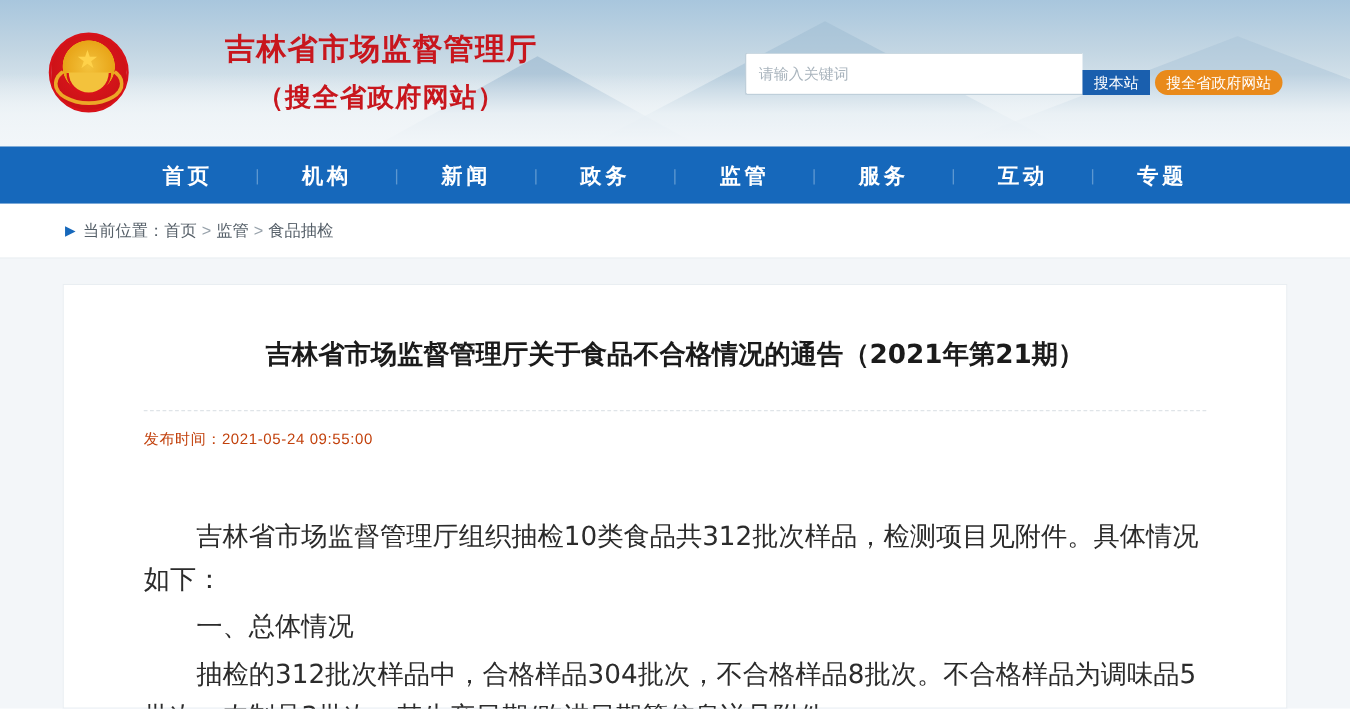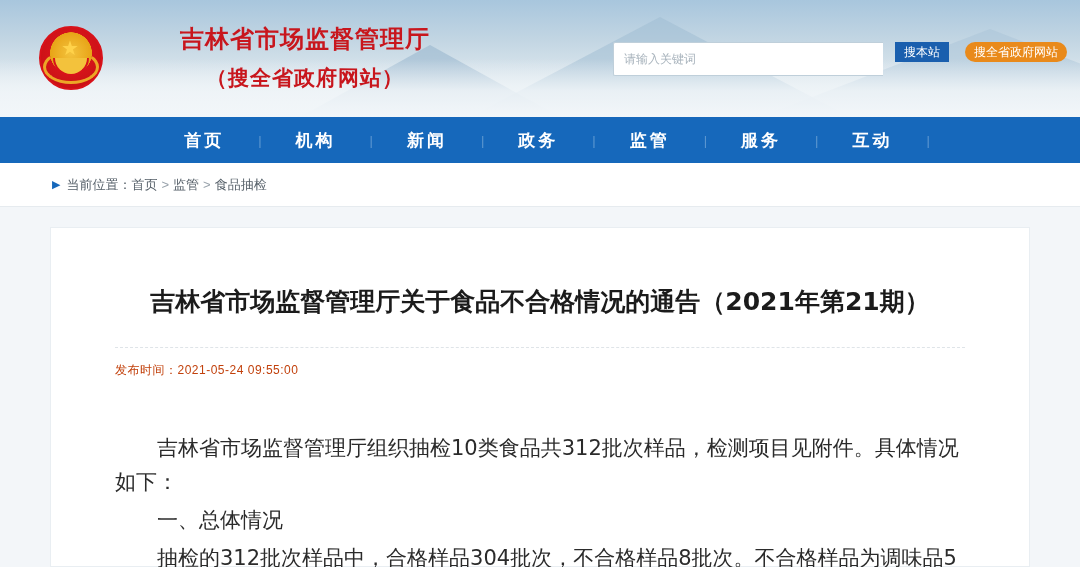--- a/index.html
+++ b/index.html
@@ -116,26 +116,25 @@
     font-family: "DejaVu Sans", sans-serif;
     font-size: 21px;
     font-weight: bold;
     color: #c8161d;
     letter-spacing: 1px;
     white-space: nowrap;
   }
 
   .search-wrap {
     position: absolute;
-    left: 613px;
+    left: 596px;
     top: 42px;
     display: flex;
-    align-items: flex-start;
+    align-items: flex-end;
     height: 34px;
-    gap: 12px;
   }
   .search-input {
     width: 270px;
     height: 34px;
     border: 1px solid #bfcfda;
     border-right: none;
     background: #ffffff;
     padding: 0 10px;
     font-size: 12px;
     color: #333;
@@ -216,26 +215,25 @@
     margin: 0 auto;
     width: 980px;
     background: #ffffff;
     border: 1px solid #e9eef2;
     padding: 36px 64px 20px 64px;
     height: 340px;
   }
   .article-title {
     font-family: "DejaVu Sans", sans-serif;
     text-align: center;
-    font-size: 25px;
+    font-size: 21px;
     font-weight: bold;
     color: #1b1b1b;
     line-height: 38px;
     letter-spacing: 0px;
-    margin-top: 19px;
   }
   .title-rule {
     margin: 26px 0 0 0;
     border-top: 1px dashed #dfe4e8;
   }
   .pub-time {
     text-align: left;
     font-size: 12px;
     color: #c2410c;
     margin-top: 14px;
@@ -287,20 +285,21 @@
   <div class="nav-item">新闻</div>
   <span class="nav-sep">|</span>
   <div class="nav-item">政务</div>
   <span class="nav-sep">|</span>
   <div class="nav-item">监管</div>
   <span class="nav-sep">|</span>
   <div class="nav-item">服务</div>
   <span class="nav-sep">|</span>
   <div class="nav-item">互动</div>
   <span class="nav-sep">|</span>
+  <div class="nav-item">专题</div>
 </div>
 
 <div class="crumb-bar">
   <span class="crumb-arrow">▶</span>
   <span class="crumb-text">
     <span>当前位置：</span><span class="c-link">首页</span><span class="c-sep">&gt;</span><span class="c-link">监管</span><span class="c-sep">&gt;</span><span class="c-link">食品抽检</span>
   </span>
 </div>
 
 <div class="page-body">

